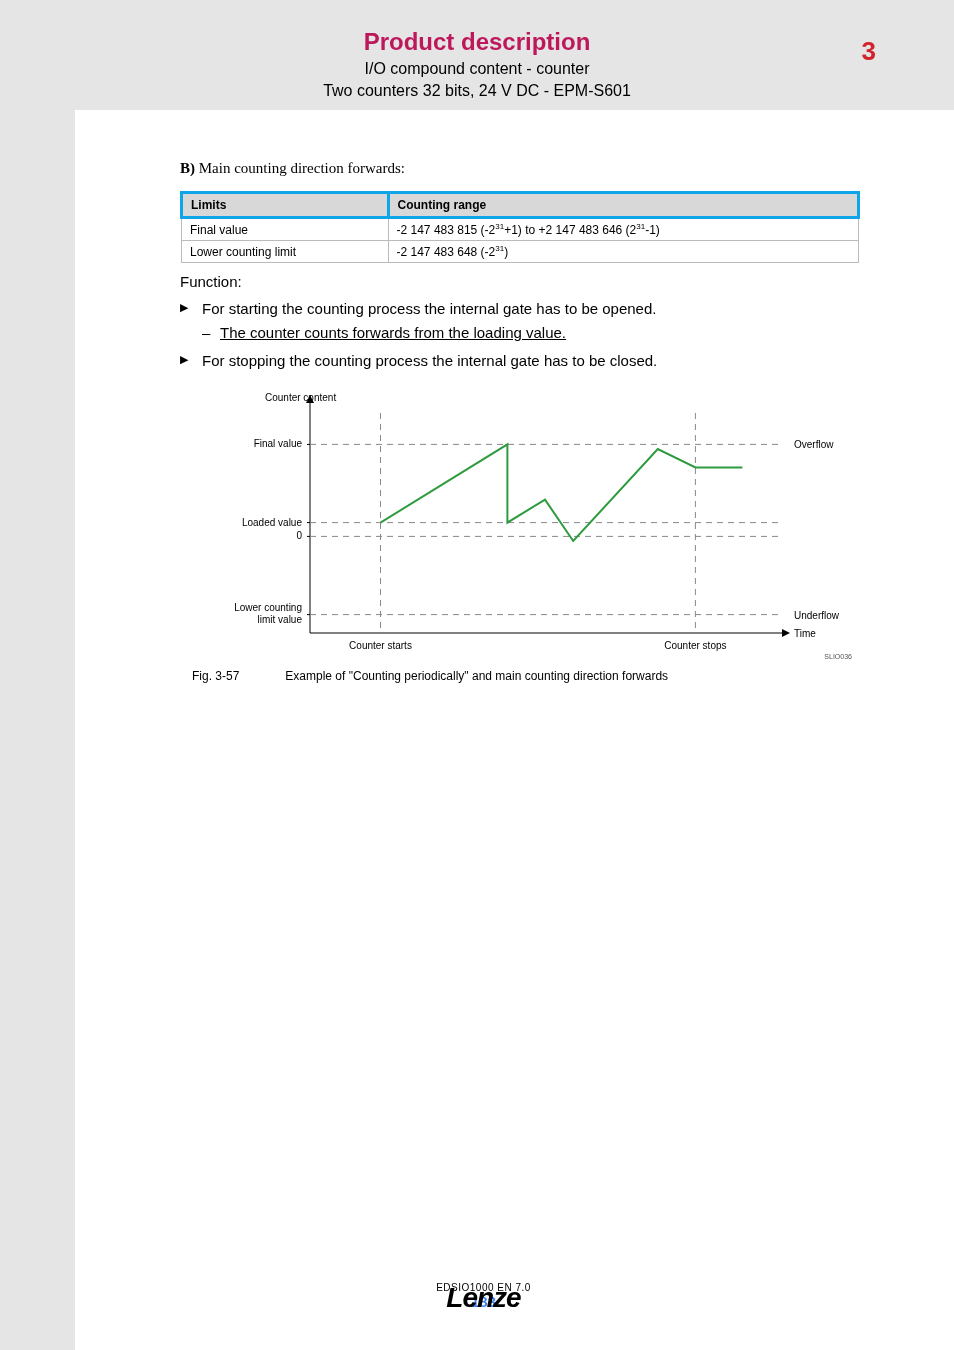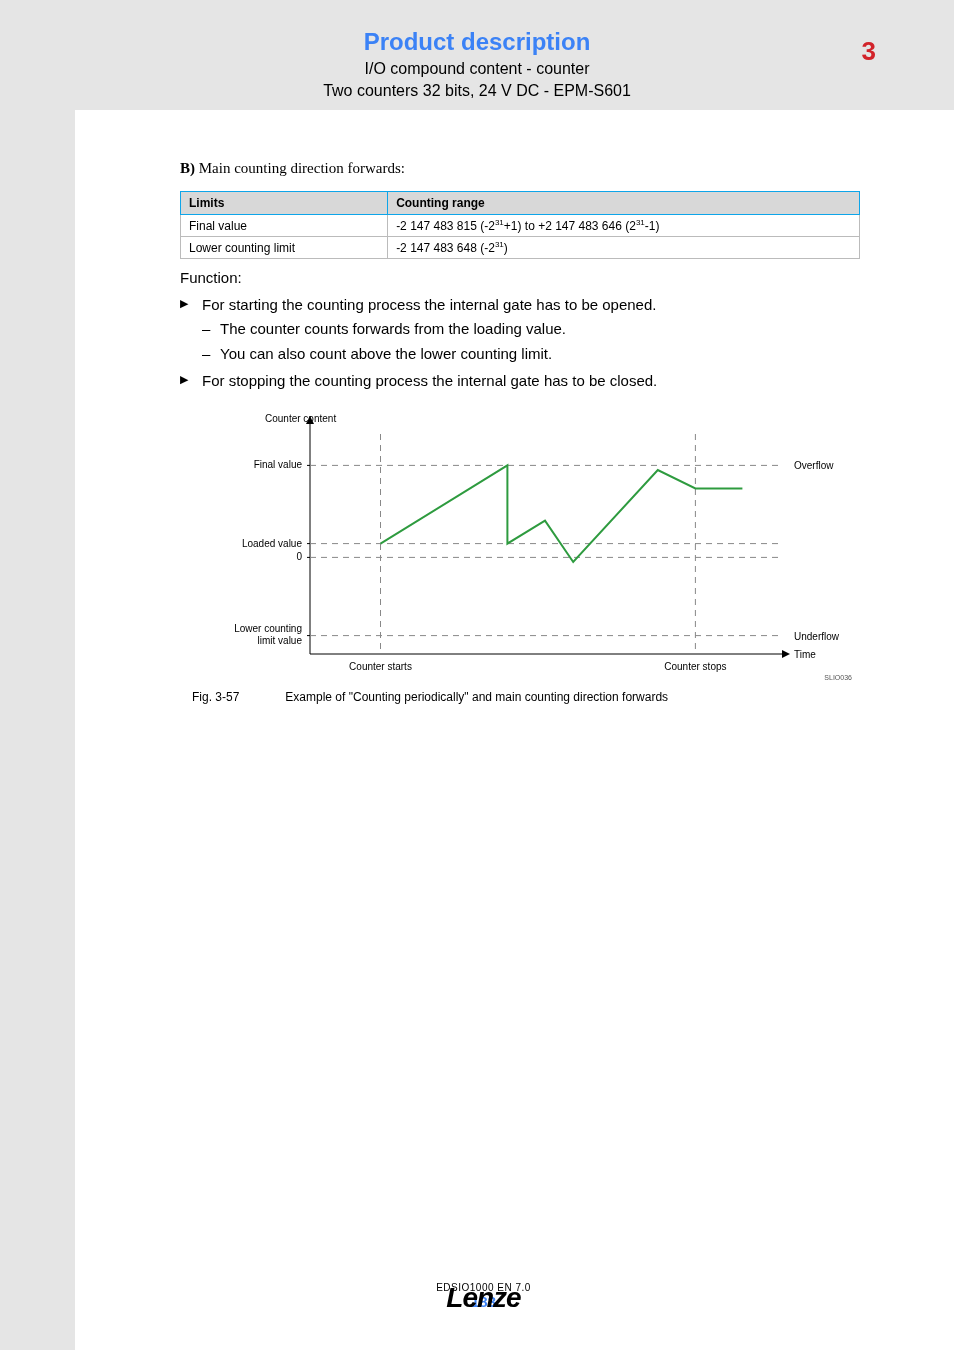--- a/index.html
+++ b/index.html
@@ -27,21 +27,21 @@
     }
     .header-block {
       position: absolute;
       top: 28px;
       left: 0;
       width: 100%;
       text-align: center;
       font-size: 0;
     }
     .header-title {
-      color: #3b82f6;
+      color: #be185d;
       font-weight: bold;
       font-size: 24px;
     }
     .header-sub {
       color: #000;
       font-size: 16px;
       margin-top: 4px;
     }
     .chapter-num {
       position: absolute;
@@ -66,21 +66,21 @@
       margin-top: 14px;
       width: 100%;
       border-collapse: collapse;
       font-size: 12px;
     }
     table.limits th {
       background: #d8d8d8;
       text-align: left;
       padding: 4px 8px;
       font-weight: bold;
-      border: 1px solid #0ea5e9;
+      border: 3px solid #0ea5e9;
     }
     table.limits td {
       padding: 3px 8px;
       border: 1px solid #bbb;
     }
     .sup { font-size: 8px; vertical-align: super; }
     .function-label {
       margin-top: 10px;
       font-size: 15px;
     }
@@ -97,20 +97,21 @@
     }
     ul.arrow-list > li::before {
       content: "▶";
       position: absolute;
       left: 0; top: 2px;
       font-size: 11px;
     }
     ul.dash-list {
       list-style: none;
       margin-top: 2px;
+      text-decoration: underline;
     }
     ul.dash-list > li {
       position: relative;
       padding-left: 18px;
       font-size: 15px;
       line-height: 1.45;
       margin-bottom: 3px;
     }
     ul.dash-list > li::before {
       content: "–";
@@ -195,21 +196,20 @@
     </tbody>
   </table>
 
   <div class="function-label">Function:</div>
 
   <ul class="arrow-list">
     <li>
       <span>For starting the counting process the internal gate has to be opened.</span>
       <ul class="dash-list">
         <li>The counter counts forwards from the loading value.</li>
-        <li>You can also count above the lower counting limit.</li>
       </ul>
     </li>
     <li>For stopping the counting process the internal gate has to be closed.</li>
   </ul>
 
   <div class="diagram">
     <svg id="diagram-svg" width="680" height="280" viewBox="0 0 680 280">
       <defs>
         <marker id="arrow" markerWidth="8" markerHeight="8" refX="6" refY="3" orient="auto">
           <path d="M0,0 L6,3 L0,6 Z" fill="#000"></path>

